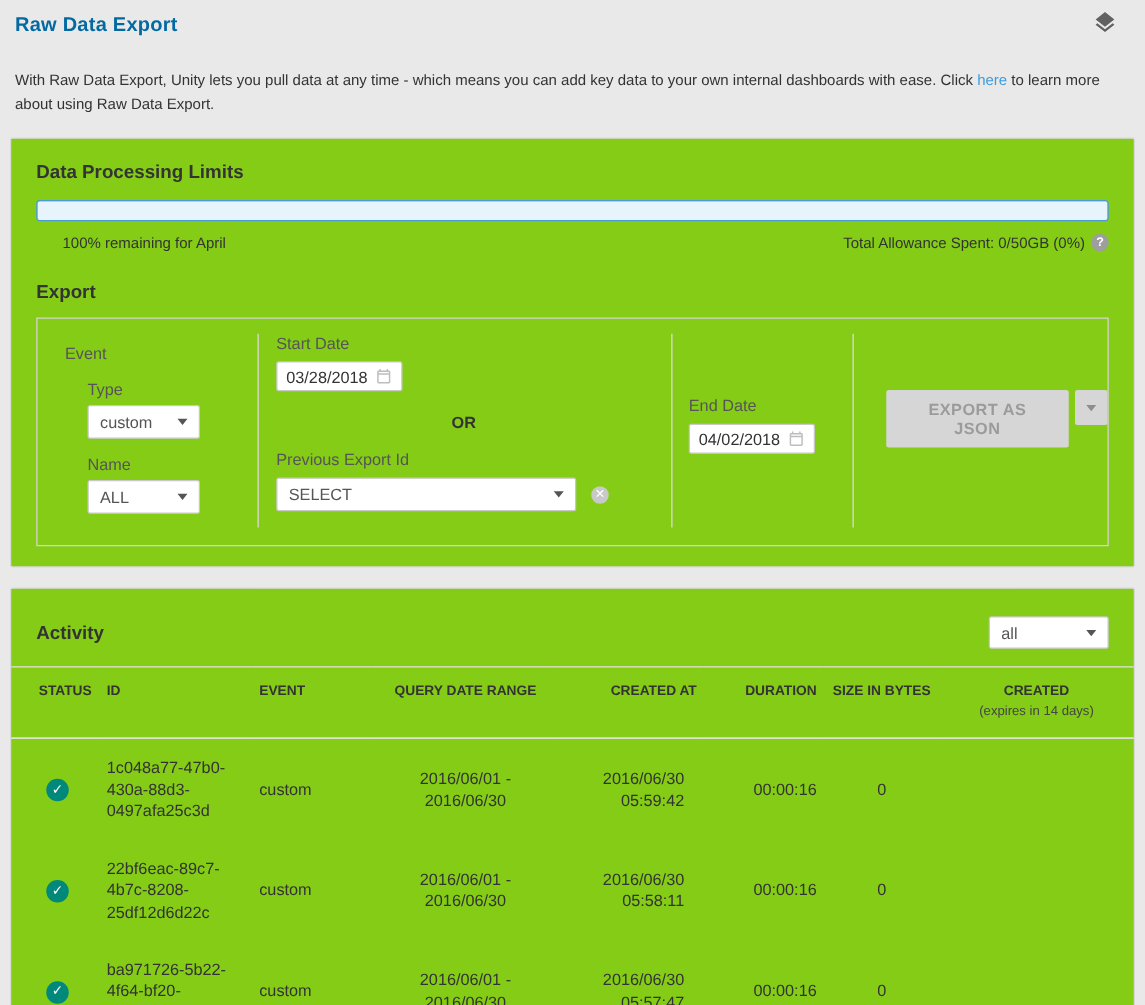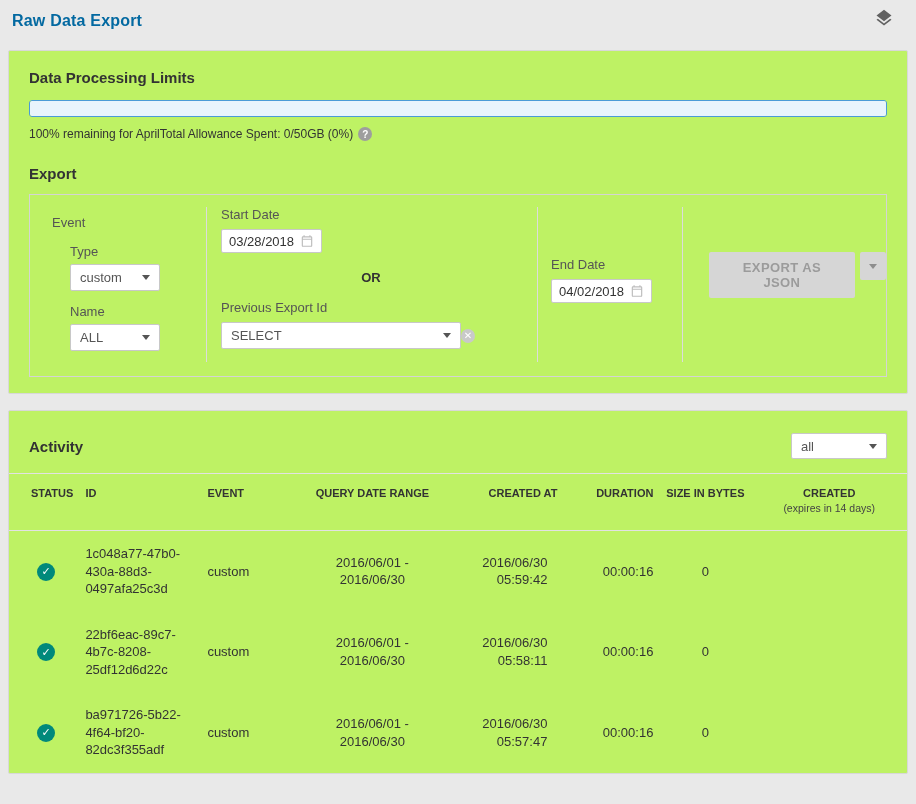--- a/index.html
+++ b/index.html
@@ -16,41 +16,41 @@
   
   .page-header { padding: 12px 4px 4px 4px; position: relative; }
   .header-top { display: flex; justify-content: space-between; align-items: flex-start; }
   .page-title { font-size: 16px; font-weight: bold; color: #0369a1; letter-spacing: .2px; }
   .layers-btn { margin-top: -4px; margin-right: 10px; cursor: pointer; }
   .desc { font-size: 12px; line-height: 1.55; color: #333; margin-top: 22px; padding-right: 6px; }
   .desc a { color: #3f9ddb; text-decoration: none; cursor: pointer; }
 
   
   .card {
-    background: #bef264;
+    background: #84cc16;
     border: 1px solid #d8d8d8;
     border-radius: 2px;
     margin-top: 14px;
     padding: 18px 20px 16px 20px;
   }
   .section-heading { font-size: 15px; font-weight: bold; color: #333; }
 
   
   .progress {
     margin-top: 14px;
     height: 17px;
     border: 1px solid #4a9bd6;
     border-radius: 3px;
     background: #fff;
     overflow: hidden;
   }
   .progress-fill { height: 100%; background: #e8f4fc; }
   .limits-row {
-    display: flex; justify-content: flex-start; align-items: center;
-    margin-top: 10px; font-size: 12px; color: #333;
+    display: flex; justify-content: space-between; align-items: center;
+    margin-top: 10px; font-size: 12px; color: #333; margin-left: 21px;
   }
   .allowance { display: flex; align-items: center; gap: 5px; }
   .help-icon {
     width: 14px; height: 14px; border-radius: 50%;
     background: #9e9e9e; color: #fff; font-size: 10px; font-weight: bold;
     display: inline-flex; align-items: center; justify-content: center;
     cursor: pointer;
   }
 
   
@@ -84,21 +84,21 @@
     width: 0; height: 0;
     border-left: 4px solid transparent; border-right: 4px solid transparent;
     border-top: 5px solid #555;
   }
   .date-input {
     display: inline-flex; align-items: center; gap: 6px;
     background: #fff; border: 1px solid #c8c8c8; border-radius: 2px;
     height: 24px; padding: 0 7px; font-size: 13px; color: #333; cursor: text;
   }
   .or-label { font-size: 13px; font-weight: bold; color: #333; text-align: center; width: 300px; margin: 17px 0 15px 0; }
-  .select-row { display: flex; align-items: center; }
+  .select-row { display: flex; align-items: center; gap: 12px; }
   .clear-icon {
     width: 14px; height: 14px; border-radius: 50%;
     background: #c9c9c9; color: #fff; font-size: 10px; font-weight: bold;
     display: inline-flex; align-items: center; justify-content: center; cursor: pointer;
   }
   .col-end .ep-label { margin-top: 50px; }
 
   .export-btn {
     background: #d6d6d6; border: none; border-radius: 2px;
     color: #9b9b9b; font-size: 13px; font-weight: bold; letter-spacing: .4px;
@@ -154,20 +154,21 @@
 
   <div class="page-header">
     <div class="header-top">
       <h1 class="page-title">Raw Data Export</h1>
       <span class="layers-btn">
         <svg width="20" height="20" viewBox="0 0 24 24" fill="#616161">
           <path d="M11.99 18.54l-7.37-5.73L3 14.07l9 7 9-7-1.63-1.26-7.38 5.73zM12 16l7.36-5.73L21 9l-9-7-9 7 1.63 1.27L12 16z"></path>
         </svg>
       </span>
     </div>
+    <p class="desc"><span>With Raw Data Export, Unity lets you pull data at any time - which means you can add key data to your own internal dashboards with ease. Click </span><a href="#">here</a><span> to learn more about using Raw Data Export.</span></p>
   </div>
 
   <section class="card">
     <h2 class="section-heading">Data Processing Limits</h2>
 
     <div class="progress">
       <div class="progress-fill" style="width: 100%;"></div>
     </div>
 
     <div class="limits-row">

